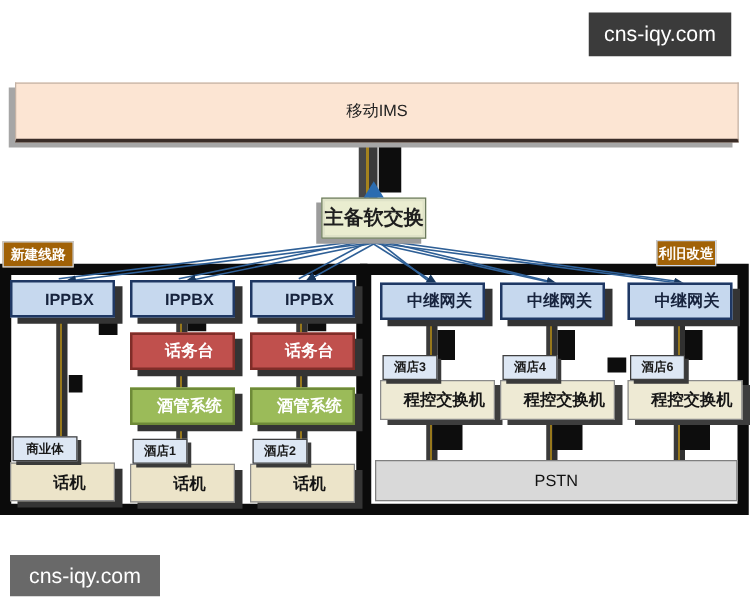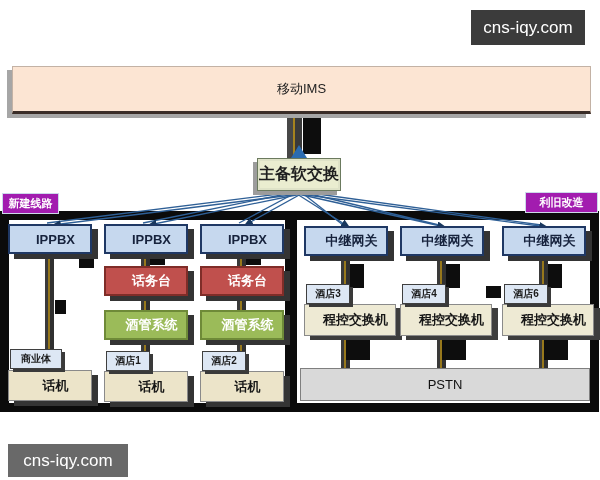--- a/index.html
+++ b/index.html
@@ -25,21 +25,21 @@
   .bluebox{background:#c6d8ee;border:2px solid #1f3864;color:#17233d;box-shadow:6px 5px 0 #343434;}
   .redbox{background:#c0504d;border:2px solid #7f2d28;color:#fff;box-shadow:6px 5px 0 #343434;}
   .greenbox{background:#9bbb59;border:2px solid #6e8a38;color:#fff;box-shadow:6px 5px 0 #343434;}
   .tanbox{background:#ece4c9;border:1px solid #8a8a8a;color:#161616;box-shadow:6px 5px 0 #343434;}
   .tanbox2{background:#eeead4;border:1px solid #8a8a8a;color:#161616;box-shadow:6px 4px 0 #3d3d3d;}
   .sitebadge{background:#dde7f4;border:1px solid #3f3f3f;color:#1a1a1a;font-size:10px;font-weight:bold;box-shadow:3px 3px 0 #3a3a3a;z-index:6;}
   .ssbox{background:#eaedd0;border:1px solid #6b7a5e;box-shadow:inset 0 0 0 2px #dfe3c8,-4px 4px 0 #9c9c9c;
          color:#1f1f1f;font-size:16px;font-weight:bold;z-index:5;}
   .pstn{background:#d9d9d9;border:1px solid #7f7f7f;color:#111;font-size:13px;z-index:5;}
 
-  .badge{background:#a21caf;border:1px solid #cdd9ea;color:#fff;font-size:11px;font-weight:bold;z-index:6;}
+  .badge{background:#a16207;border:1px solid #cdd9ea;color:#fff;font-size:11px;font-weight:bold;z-index:6;}
 
   .tri{width:0;height:0;border-left:8px solid transparent;border-right:8px solid transparent;
        border-bottom:13px solid #2b6cb0;z-index:6;}
 
   svg.fan{position:absolute;left:0;top:0;z-index:2;pointer-events:none;}
 </style>
 </head>
 <body>
 
 <div id="canvas">
@@ -74,21 +74,21 @@
     </g>
   </svg>
 
   <div class="abs vline wide" style="left:287px;top:102px;height:58px;"></div>
   <div class="abs blob" style="left:303px;top:112px;width:18px;height:42px;"></div>
   <div class="abs tri" style="left:291px;top:145px;"></div>
 
   <div class="abs ctr ssbox" style="left:257px;top:158px;width:84px;height:33px;">主备软交换</div>
 
   <div class="abs ctr badge" style="left:2px;top:193px;width:57px;height:21px;">新建线路</div>
-  <div class="abs ctr badge" style="left:525px;top:192px;width:73px;height:21px;">利旧改造</div>
+  <div class="abs ctr badge" style="left:525px;top:192px;width:48px;height:21px;">利旧改造</div>
 
   <div class="abs ctr box bluebox" style="left:8px;top:224px;width:84px;height:30px;">IPPBX</div>
   <div class="abs vline" style="left:45px;top:254px;height:117px;"></div>
   <div class="abs ctr sitebadge" style="left:10px;top:349px;width:52px;height:20px;">商业体</div>
   <div class="abs ctr box tanbox" style="left:8px;top:370px;width:84px;height:31px;">话机</div>
 
   <div class="abs ctr box bluebox" style="left:104px;top:224px;width:84px;height:30px;">IPPBX</div>
   <div class="abs vline" style="left:141px;top:254px;height:12px;"></div>
   <div class="abs ctr box redbox" style="left:104px;top:266px;width:84px;height:30px;">话务台</div>
   <div class="abs vline" style="left:141px;top:296px;height:14px;"></div>

